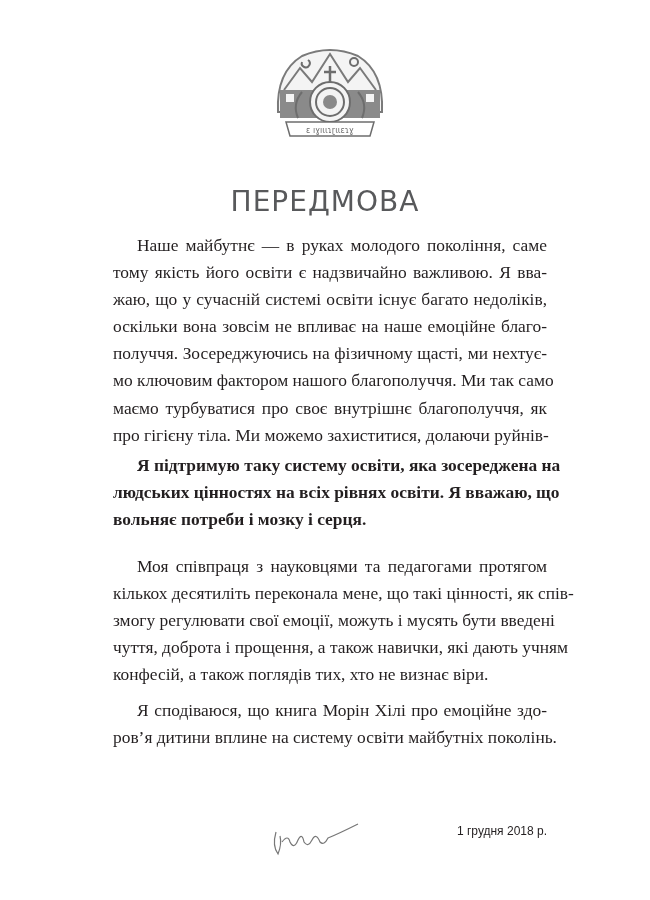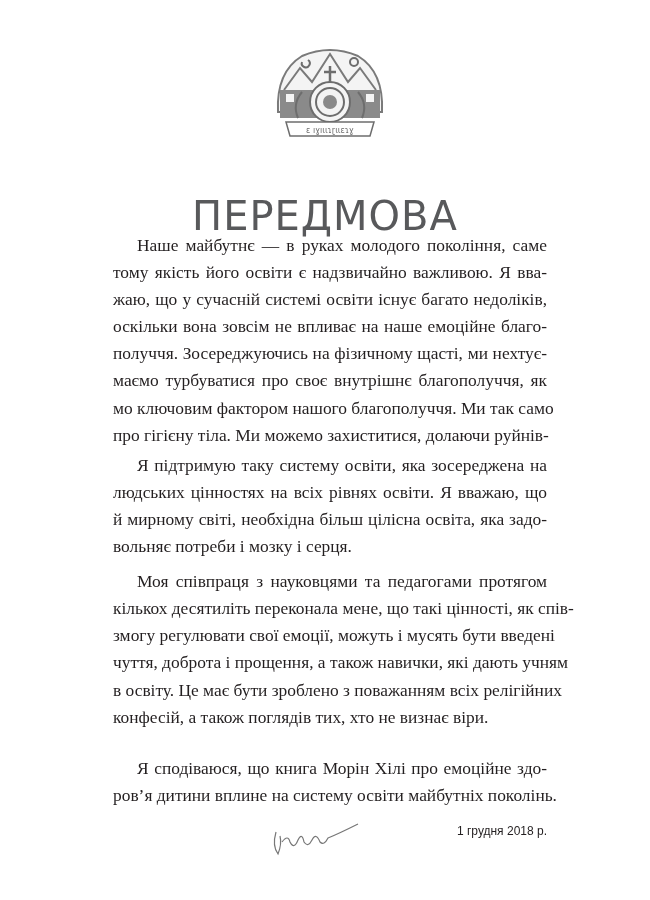--- a/index.html
+++ b/index.html
@@ -1,18 +1,18 @@
 <!DOCTYPE html>
 <html><head>
 <meta charset="utf-8">
 <style>
   html, body { margin:0; padding:0; background:#ffffff; }
   body { width:650px; height:900px; position:relative; overflow:hidden; font-family:"DejaVu Serif", "Liberation Serif", serif; color:#231f20; }
   .emblem { position:absolute; left:272px; top:42px; width:116px; height:98px; }
-  .title { position:absolute; top:166px; left:0; width:650px; text-align:center; font-family:"DejaVu Sans", "Liberation Sans", sans-serif; font-size:40px; letter-spacing:1px; color:#58595b; font-weight:normal; }
+  .title { position:absolute; top:166px; left:0; width:650px; text-align:center; font-family:"DejaVu Sans", "Liberation Sans", sans-serif; font-size:28px; letter-spacing:1px; color:#58595b; font-weight:normal; }
   .body { position:absolute; left:113px; top:232px; width:434px; font-family:"Liberation Serif", "DejaVu Serif", serif; font-size:17.4px; line-height:27.1px; }
   .line { display:block; text-align:justify; text-align-last:justify; white-space:nowrap; }
   .line.last { text-align-last:left; }
   .line.ind { padding-left:24px; }
   .sig { position:absolute; left:268px; top:818px; width:95px; height:40px; }
   .date { position:absolute; right:103px; top:824px; font-family:Liberation Sans, sans-serif; font-size:12px; }
 </style>
 </head>
 <body>
 
@@ -35,36 +35,34 @@
 
 <h1 class="title">ПЕРЕДМОВА</h1>
 
 <div class="body" id="body">
     <div style="margin-bottom: 3px;">
       <span class="line ind">Наше майбутнє — в руках молодого покоління, саме</span>
       <span class="line">тому якість його освіти є надзвичайно важливою. Я вва-</span>
       <span class="line">жаю, що у сучасній системі освіти існує багато недоліків,</span>
       <span class="line">оскільки вона зовсім не впливає на наше емоційне благо-</span>
       <span class="line">получчя. Зосереджуючись на фізичному щасті, ми нехтує-</span>
+      <span class="line">мо ключовим фактором нашого благополуччя. Ми так само</span>
       <span class="line">маємо турбуватися про своє внутрішнє благополуччя, як</span>
-      <span class="line">мо ключовим фактором нашого благополуччя. Ми так само</span>
       <span class="line">про гігієну тіла. Ми можемо захиститися, долаючи руйнів-</span>
     </div>
-    <div style="margin-bottom: 8px;">
+    <div style="margin-bottom: 20px; font-weight: bold;">
       <span class="line ind">Я підтримую таку систему освіти, яка зосереджена на</span>
       <span class="line">людських цінностях на всіх рівнях освіти. Я вважаю, що</span>
-      <span class="line">й мирному світі, необхідна більш цілісна освіта, яка задо-</span>
       <span class="line last">вольняє потреби і мозку і серця.</span>
     </div>
-    <div style="margin-bottom: 24px;">
+    <div style="margin-bottom: 8px;">
       <span class="line ind">Моя співпраця з науковцями та педагогами протягом</span>
       <span class="line">кількох десятиліть переконала мене, що такі цінності, як спів-</span>
       <span class="line">змогу регулювати свої емоції, можуть і мусять бути введені</span>
       <span class="line">чуття, доброта і прощення, а також навички, які дають учням</span>
-      <span class="line">в освіту. Це має бути зроблено з поважанням всіх релігійних</span>
       <span class="line last">конфесій, а також поглядів тих, хто не визнає віри.</span>
     </div>
     <div style="">
       <span class="line ind">Я сподіваюся, що книга Морін Хілі про емоційне здо-</span>
       <span class="line last">ров’я дитини вплине на систему освіти майбутніх поколінь.</span>
     </div>
   </div>
 
 <svg class="sig" viewBox="0 0 95 40">
   <path d="M8 14 Q4 28 10 36 Q14 26 12 18 M14 24 Q20 16 22 24 Q26 32 30 22 Q34 14 36 24 Q40 30 44 22 Q48 14 52 24 Q56 28 60 20 Q70 16 90 6" fill="none" stroke="#777" stroke-width="1.2"></path>

